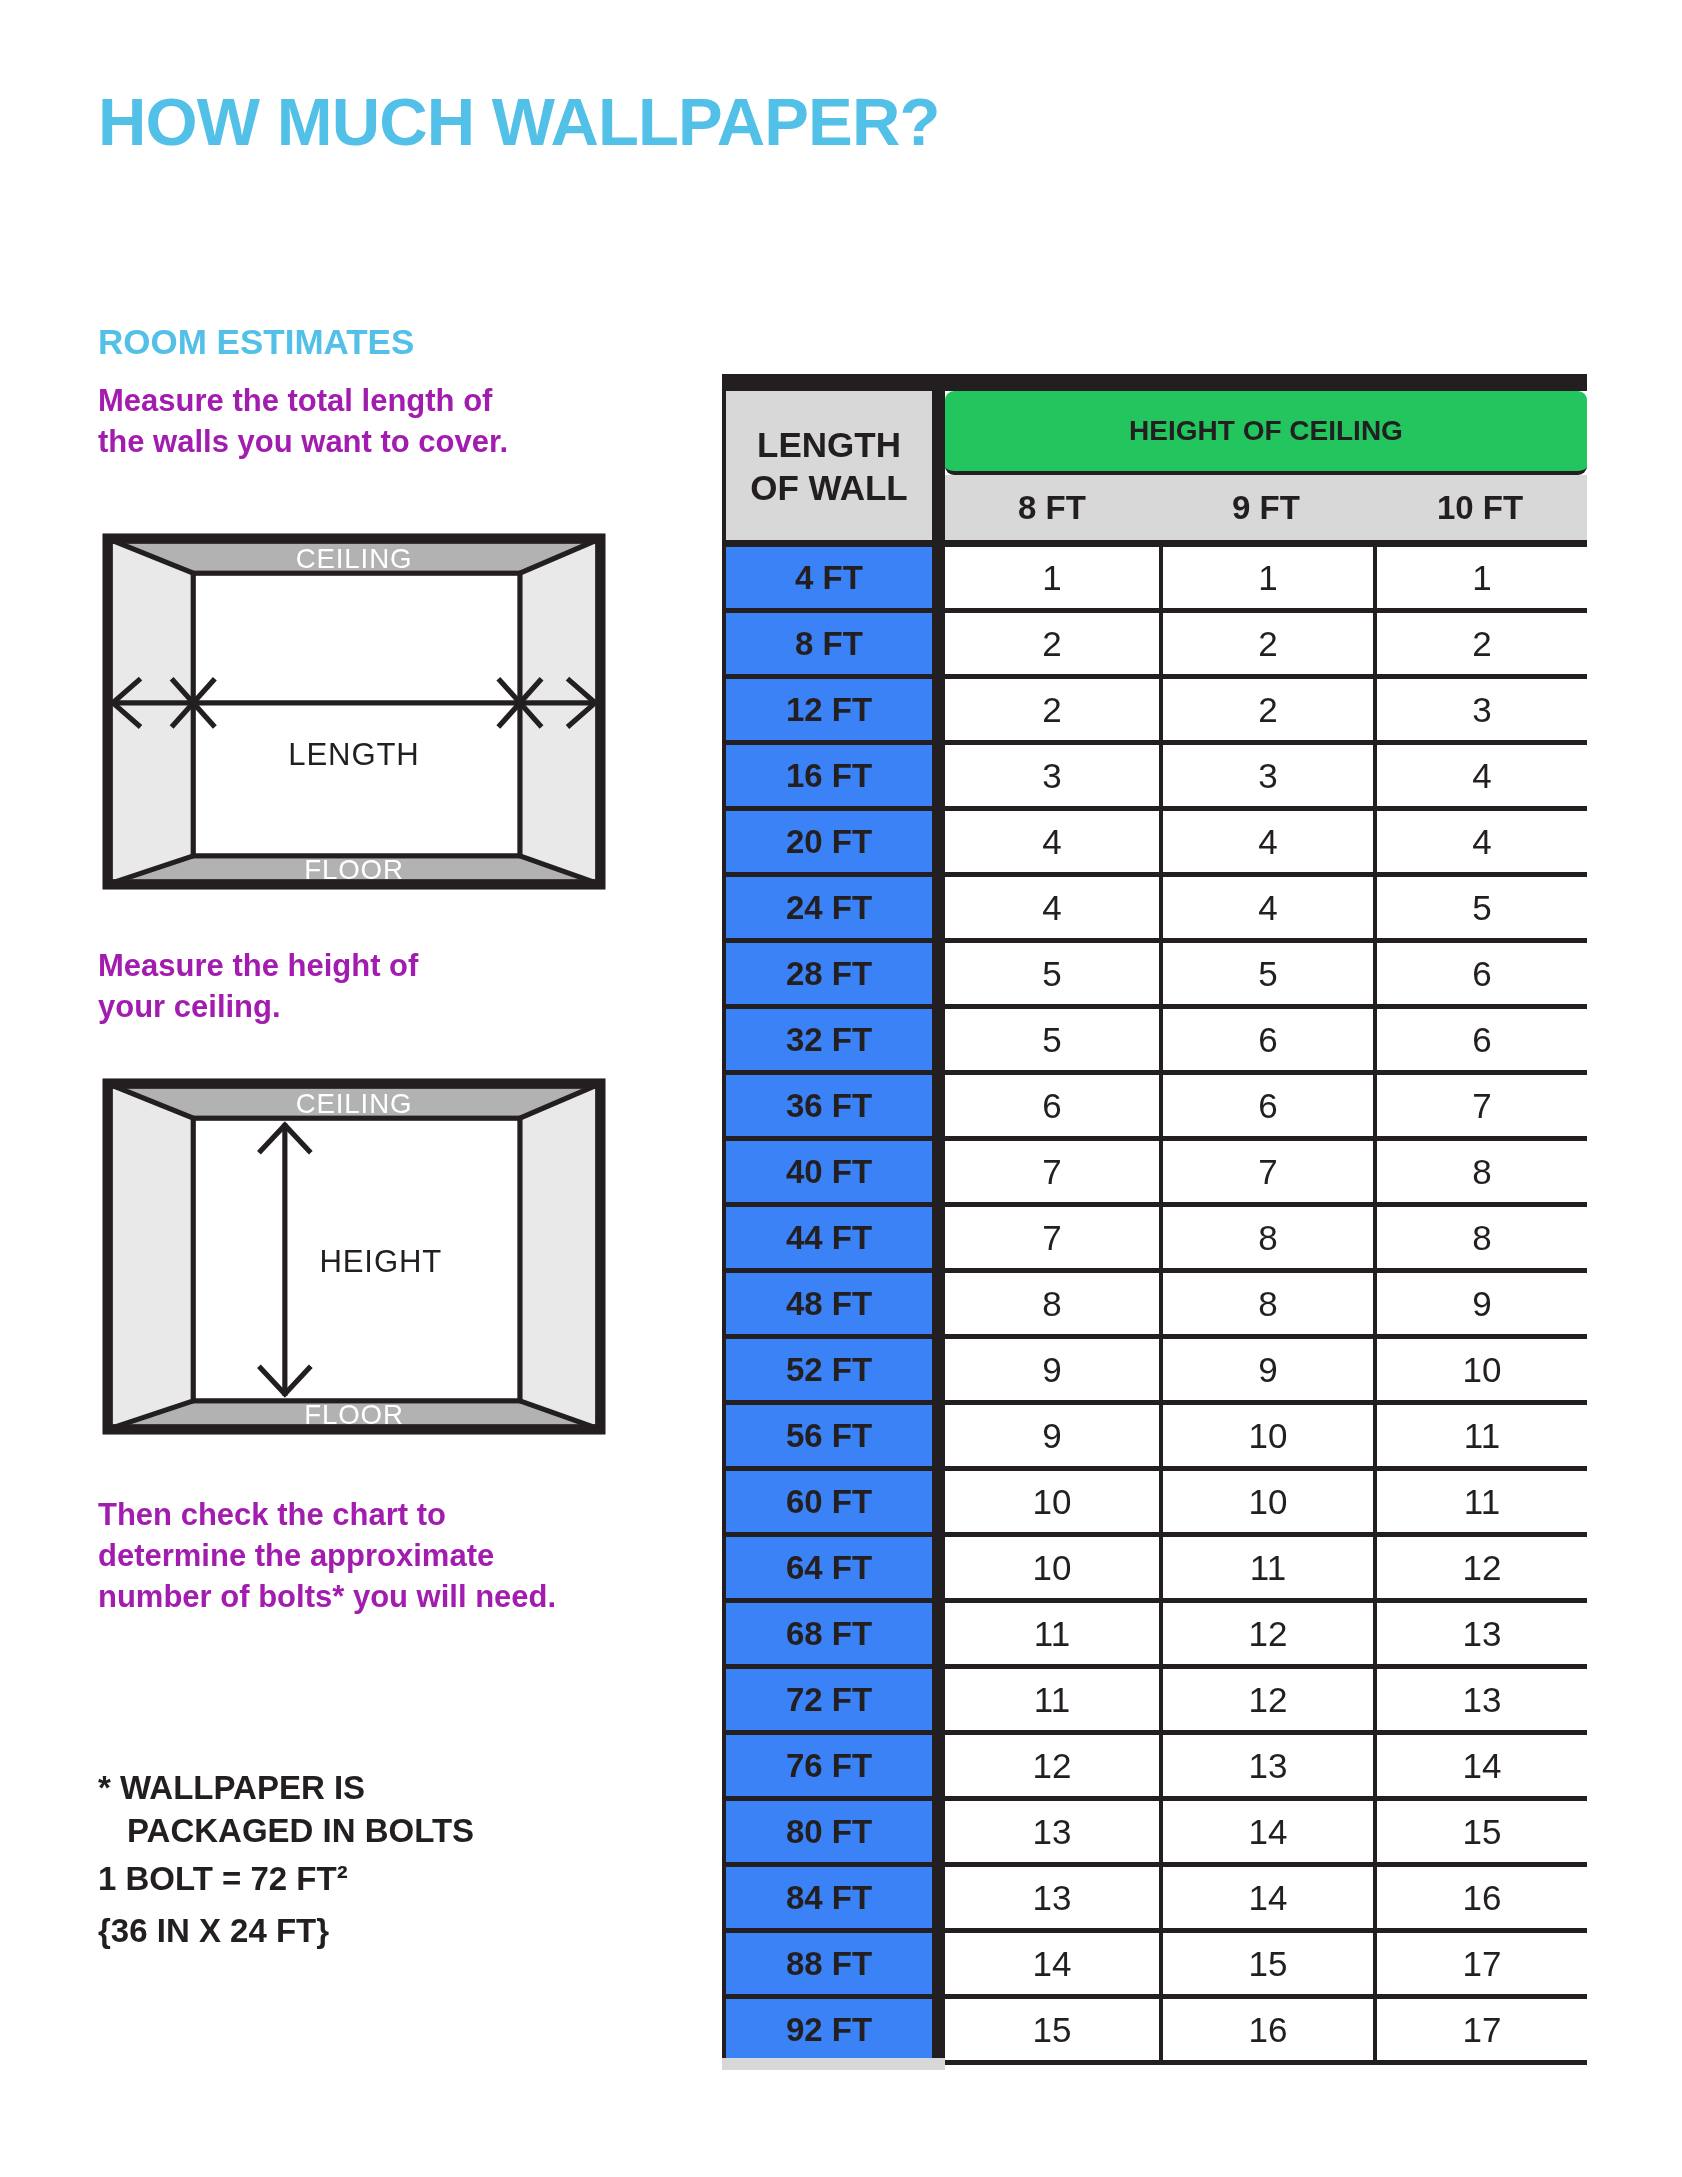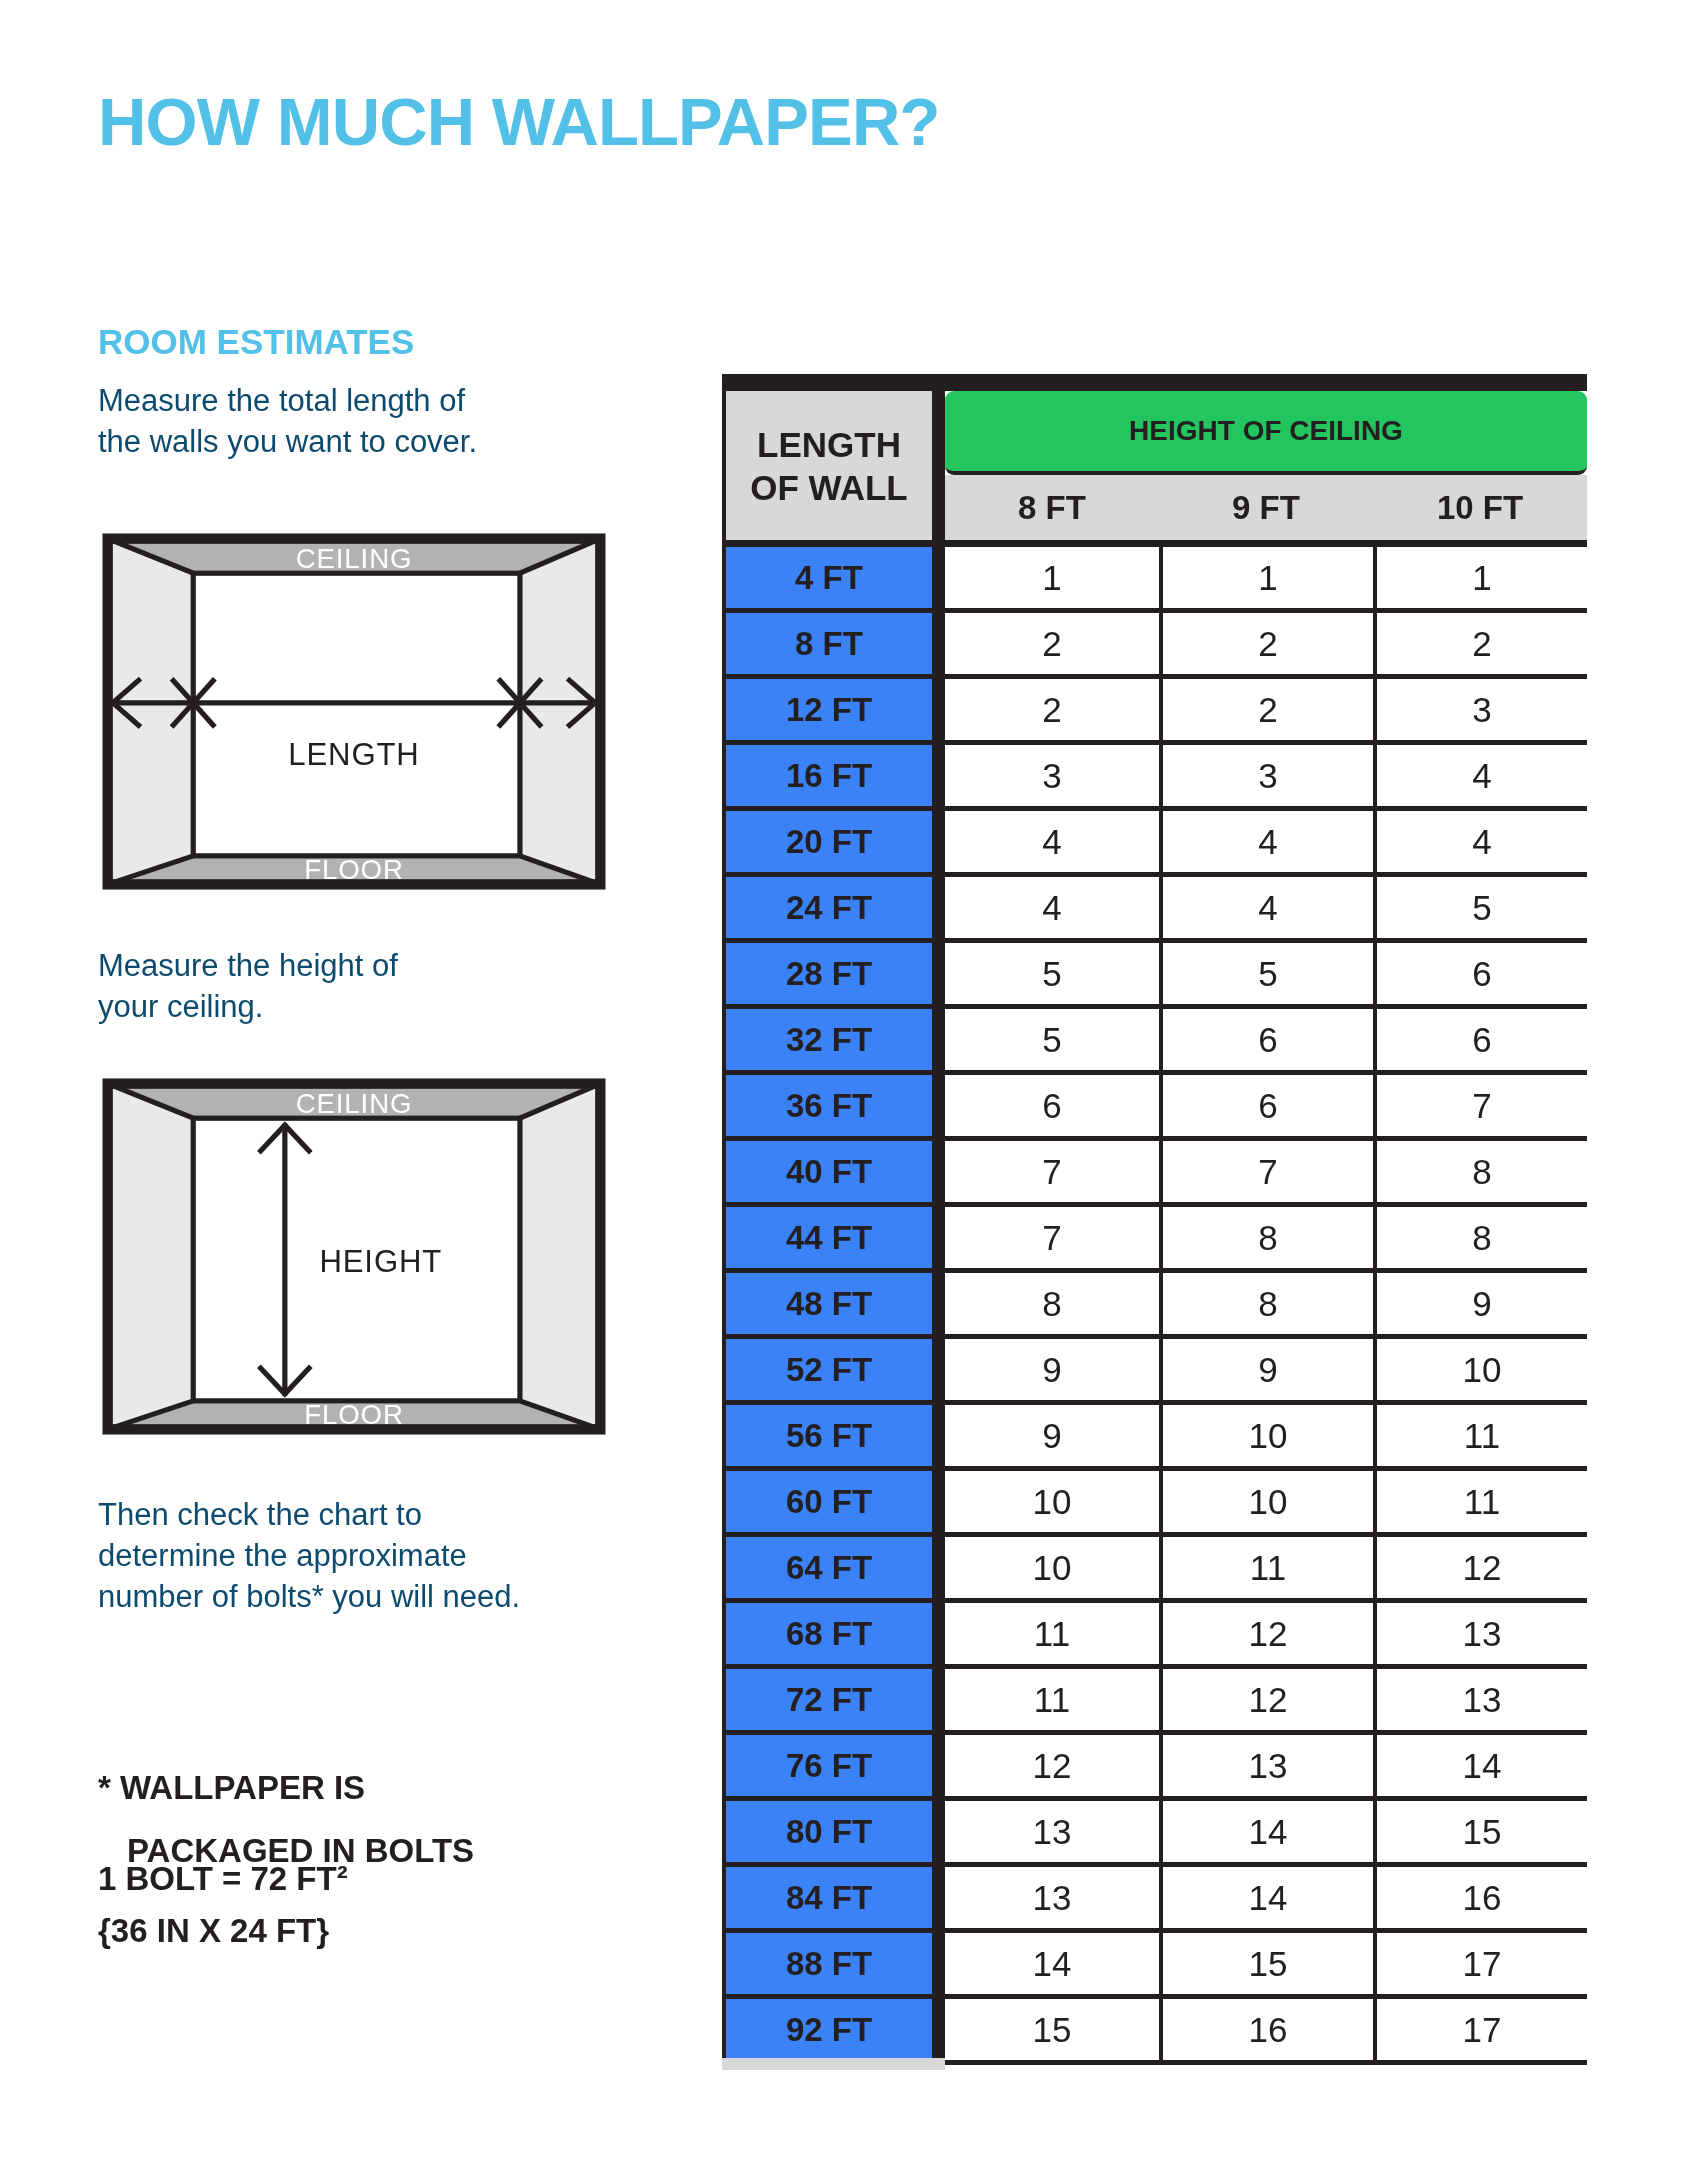--- a/index.html
+++ b/index.html
@@ -16,29 +16,29 @@
   .page-title{
     position:absolute;left:98px;top:83px;
     font-size:67px;font-weight:bold;letter-spacing:-0.9px;
     color:#53c0e8;white-space:nowrap;
   }
   .section-heading{
     position:absolute;font-size:35px;font-weight:bold;color:#53c0e8;white-space:nowrap;
   }
   .h-room{left:98px;top:322px;}
   .h-bolts{left:722px;top:322px;width:865px;text-align:center;}
-  .para{position:absolute;left:98px;font-size:31px;line-height:41px;color:#0c4a6e;}
+  .para{position:absolute;left:98px;font-size:31px;line-height:41px;color:#a21caf;font-weight:bold;}
   .p1{top:380px;}
   .p2{top:945px;}
   .p3{top:1494px;}
   .footnote{
     position:absolute;left:98px;top:1766px;
     font-size:33px;font-weight:bold;line-height:43px;
   }
-  .footnote .indent{padding-left:29px;margin-top:20px;}
+  .footnote .indent{padding-left:29px;}
   .bolt-info{
     position:absolute;left:98px;top:1853px;
     font-size:33px;font-weight:bold;line-height:52px;
   }
   
   .diagram{position:absolute;left:99px;width:510px;height:363px;}
   .d1{top:530px;}
   .d2{top:1075px;}
   
   .bolt-table{position:absolute;left:722px;top:374px;width:865px;}

